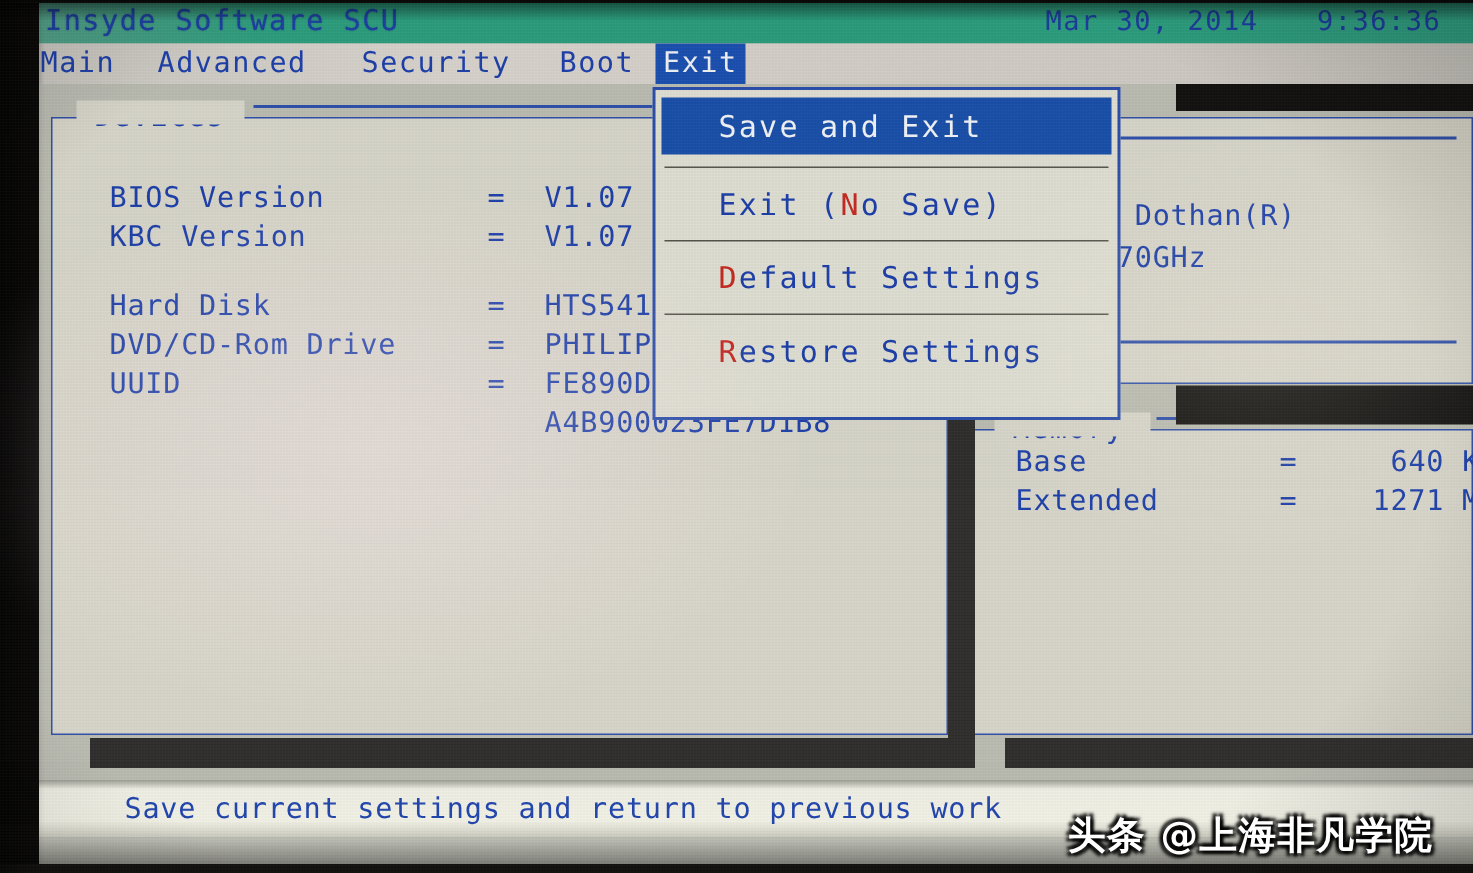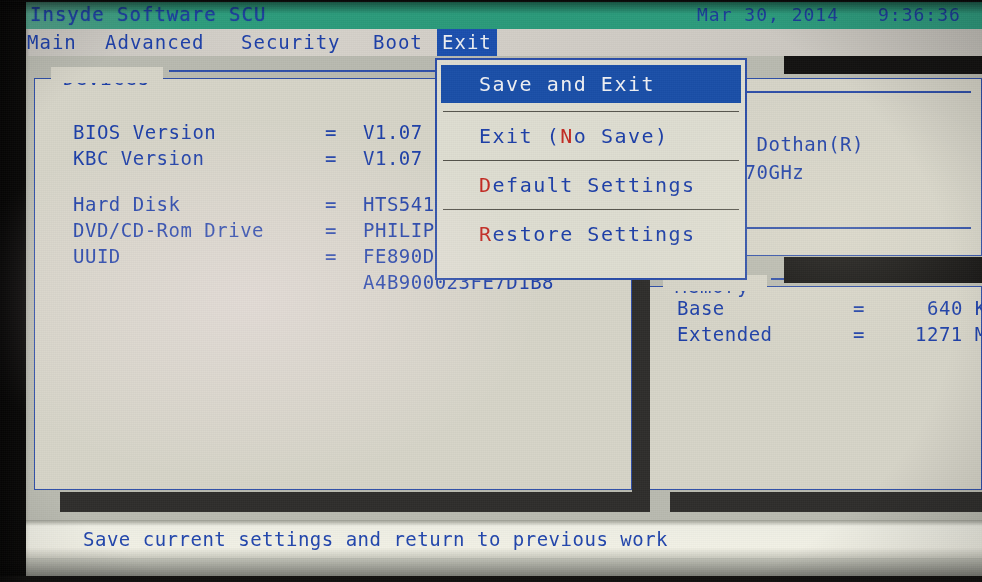--- a/index.html
+++ b/index.html
@@ -341,14 +341,15 @@
   </div>
 
   <div id="bezel-left"></div>
   <div id="bezel-top"></div>
   <div id="bezel-bottom"></div>
 
   <div id="glare"></div>
   <div id="vignette"></div>
   <div id="noise"></div>
 
+  <div id="watermark">头条 @上海非凡学院</div>
 
 </div>
 
 </body></html>

